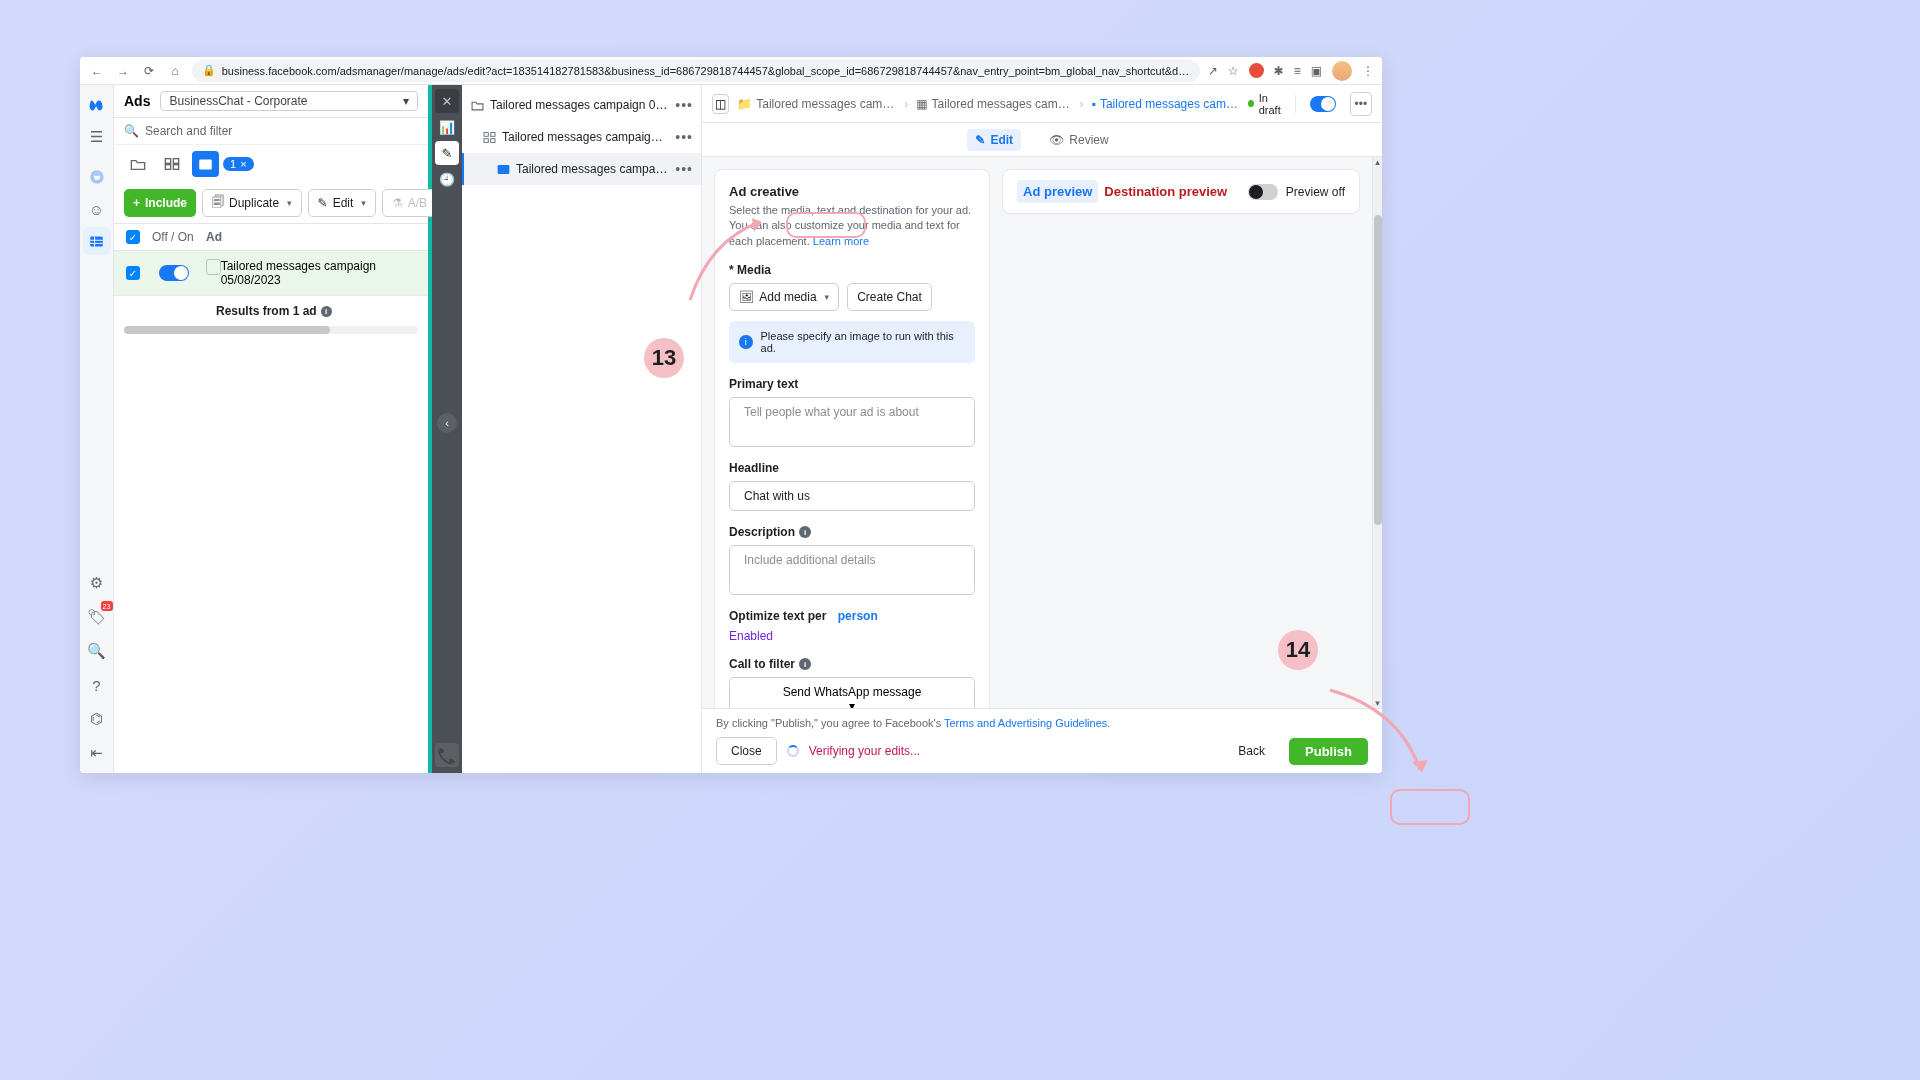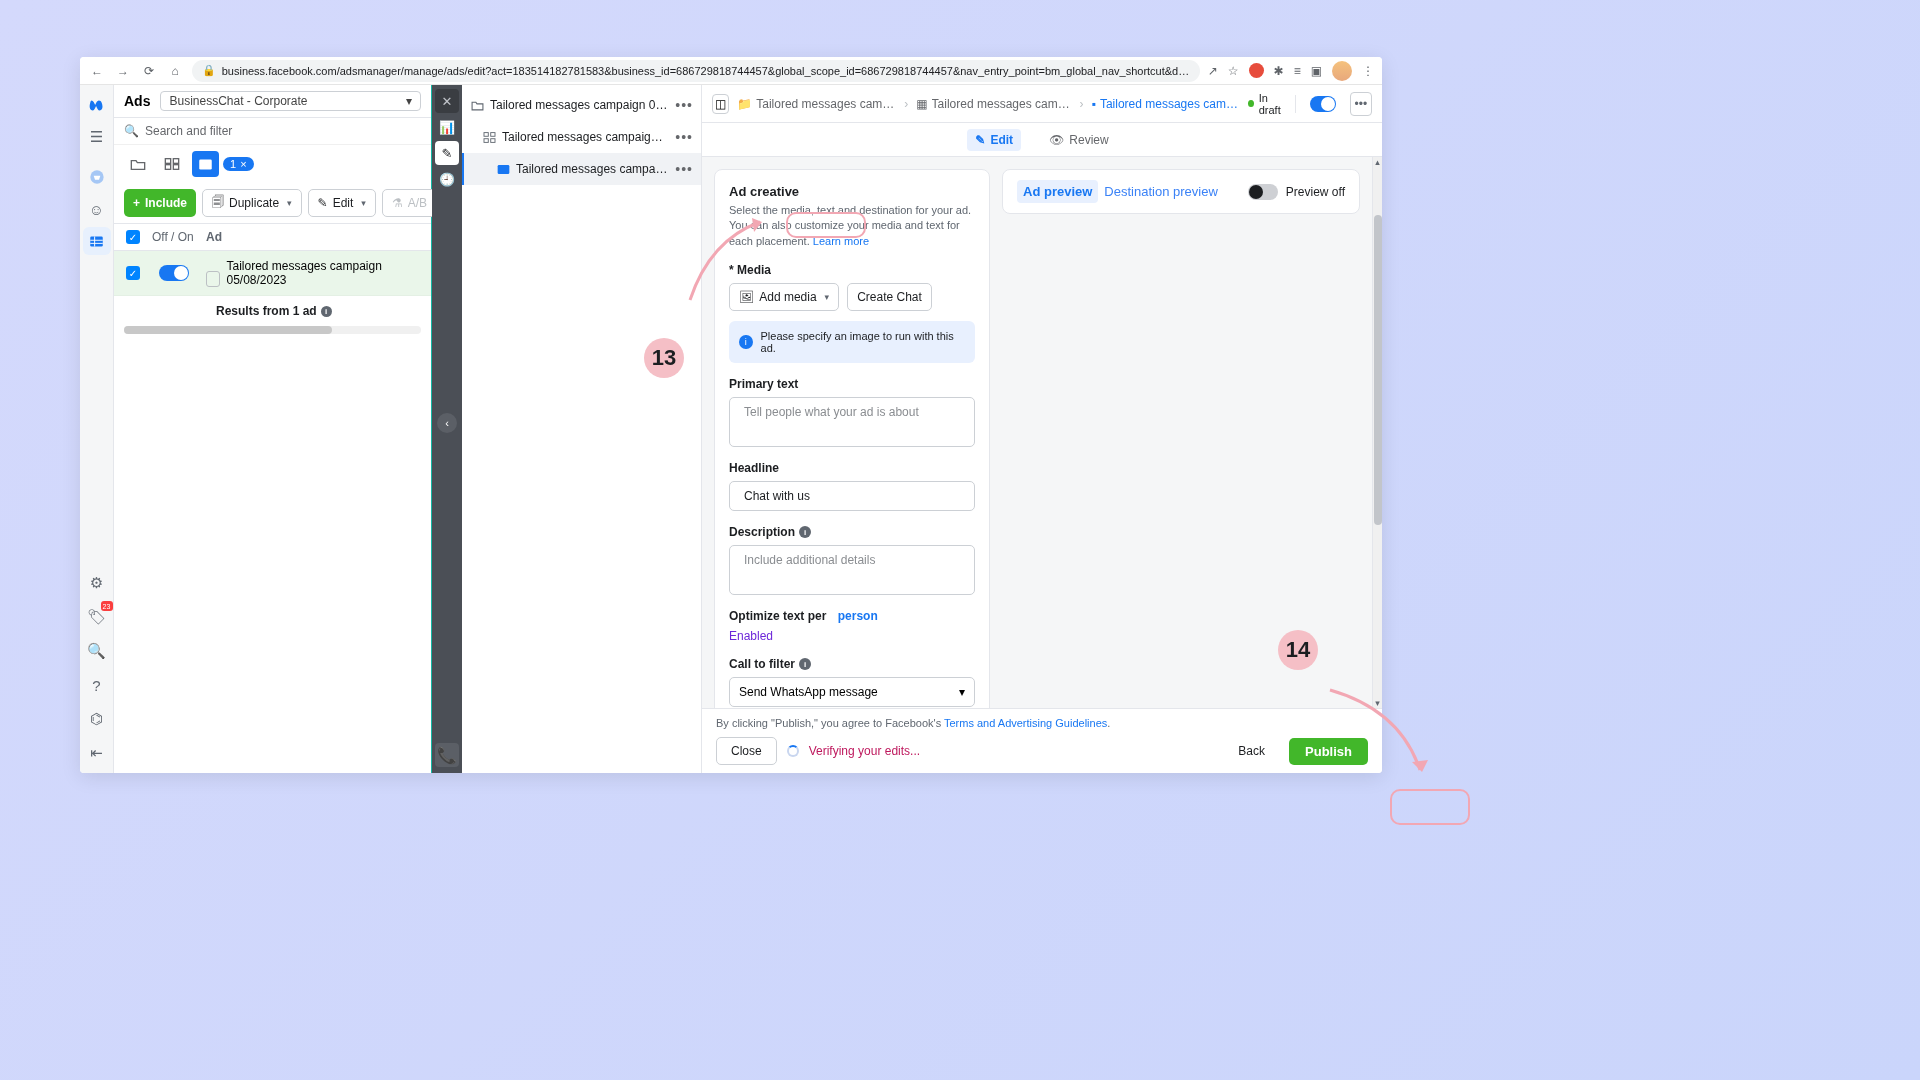--- a/index.html
+++ b/index.html
@@ -17,21 +17,21 @@
 
 
 .left-rail { width: 34px; background: #f5f6f7; border-right: 1px solid #e4e6eb; display: flex; flex-direction: column; align-items: center; padding-top: 6px; gap: 4px; }
 .left-rail .meta-logo { width: 28px; height: 28px; display: flex; align-items: center; justify-content: center; }
 .left-rail .rail-item { width: 28px; height: 28px; display: flex; align-items: center; justify-content: center; color: #606770; border-radius: 6px; font-size: 15px; position: relative; }
 .left-rail .rail-item.active { background: #e7f0fd; color: #1877f2; }
 .left-rail .rail-bottom { margin-top: auto; margin-bottom: 6px; display: flex; flex-direction: column; gap: 6px; align-items: center; }
 .rail-badge { position: absolute; top: -2px; right: -2px; width: 12px; height: 10px; background: #fa3e3e; color: #fff; border-radius: 3px; font-size: 7px; display: flex; align-items: center; justify-content: center; }
 
 
-.ads-panel { width: 318px; background: #fff; display: flex; flex-direction: column; border-right: 1px solid #14b8a6; }
+.ads-panel { width: 318px; background: #fff; display: flex; flex-direction: column; border-right: 4px solid #14b8a6; }
 .ads-panel-head { display: flex; align-items: center; padding: 6px 10px; gap: 10px; border-bottom: 1px solid #e4e6eb; }
 .ads-panel-head .label { font-weight: 600; font-size: 14px; }
 .account-select { flex: 1; height: 20px; border: 1px solid #ccd0d5; border-radius: 4px; display: flex; align-items: center; justify-content: space-between; padding: 0 8px; font-size: 12px; color: #444; }
 .search-row { padding: 6px 10px; display: flex; align-items: center; gap: 8px; border-bottom: 1px solid #f0f0f0; }
 .search-row .search-box { flex: 1; display: flex; align-items: center; gap: 6px; color: #65676b; font-size: 12px; }
 
 .tabs-row { padding: 6px 10px; display: flex; align-items: center; gap: 6px; }
 .tab-btn { height: 26px; padding: 0 6px; border-radius: 4px; display: flex; align-items: center; justify-content: center; color: #65676b; }
 .tab-btn.active { background: #1877f2; color: #fff; }
 .tab-pill { display: flex; align-items: center; gap: 4px; background: #1877f2; color: #fff; border-radius: 12px; padding: 1px 7px; font-size: 11px; margin-left: -2px; }
@@ -41,21 +41,21 @@
 .btn.green { background: #42b72a; color: #fff; border: none; font-weight: 600; }
 .btn.ghost { border: 1px solid #ccd0d5; }
 .btn.caret::after { content: "▾"; font-size: 9px; margin-left: 3px; color: #606770; }
 
 .table-head { display: flex; align-items: center; padding: 6px 10px; border-top: 1px solid #e4e6eb; border-bottom: 1px solid #e4e6eb; font-size: 12px; color: #606770; gap: 10px; }
 .th-check { width: 18px; display: flex; justify-content: center; }
 .th-toggle { width: 44px; }
 .th-ad { flex: 1; font-weight: 600; }
 
 .table-row { display: flex; align-items: center; padding: 8px 10px; gap: 10px; font-size: 12px; background: #eaf6ea; border-bottom: 1px solid #e4f0e4; }
-.table-row .cell-ad { flex: 1; display: flex; align-items: flex-end; gap: 6px; color: #050505; }
+.table-row .cell-ad { flex: 1; display: flex; align-items: flex-start; color: #050505; }
 .table-row .row-check { width: 18px; display: flex; justify-content: center; }
 .toggle { width: 30px; height: 16px; border-radius: 8px; background: #1877f2; position: relative; }
 .toggle::after { content: ""; position: absolute; right: 1px; top: 1px; width: 14px; height: 14px; border-radius: 50%; background: #fff; }
 .results-row { padding: 8px 16px 8px 102px; font-size: 12px; color: #1c1e21; font-weight: 600; display: flex; align-items: center; gap: 4px; }
 .scroll-track { height: 8px; background: #f0f0f0; margin: 0 10px; border-radius: 4px; }
 .scroll-thumb { height: 8px; width: 70%; background: #c8c8c8; border-radius: 4px; }
 
 
 .mini-toolbar { width: 30px; background: #4b4f56; display: flex; flex-direction: column; align-items: center; padding-top: 4px; gap: 2px; position: relative; }
 .mini-toolbar .mini-item { width: 24px; height: 24px; border-radius: 4px; display: flex; align-items: center; justify-content: center; color: #c0c3c9; font-size: 13px; }
@@ -96,26 +96,26 @@
 .card-desc { font-size: 11px; color: #606770; line-height: 1.4; }
 .link { color: #1877f2; }
 .field-label { font-size: 12px; font-weight: 600; color: #1c1e21; margin-top: 14px; margin-bottom: 6px; display: flex; align-items: center; gap: 4px; }
 .field-label .info-ico { width: 12px; height: 12px; border-radius: 50%; background: #606770; color: #fff; font-size: 8px; display: inline-flex; align-items: center; justify-content: center; }
 .btn-group { display: flex; gap: 8px; }
 .input-like { border: 1px solid #ccd0d5; border-radius: 5px; padding: 7px 14px; font-size: 12px; color: #1c1e21; background: #fff; }
 .input-like.placeholder { color: #8a8d91; }
 .input-like.tall { height: 50px; }
 .info-banner { background: #e8f0fe; border-radius: 6px; padding: 9px 10px; font-size: 11px; color: #1c1e21; margin-top: 10px; display: flex; gap: 8px; align-items: center; }
 .info-banner .info-i { width: 14px; height: 14px; border-radius: 50%; background: #1877f2; color: #fff; font-size: 9px; display: flex; align-items: center; justify-content: center; }
-.select-like { border: 1px solid #ccd0d5; border-radius: 5px; padding: 7px 9px; font-size: 12px; display: flex; justify-content: space-between; align-items: center; }
+.select-like { border: 1px solid #ccd0d5; border-radius: 5px; padding: 7px 9px; font-size: 12px; display: flex; justify-content: space-between; align-items: center; flex-direction: column; }
 .enabled-text { font-size: 12px; color: #6d28d9; margin-top: 2px; }
 
 .preview-col { flex: 1; padding: 12px; display: flex; flex-direction: column; }
 .preview-card { background: #fff; border: 1px solid #e4e6eb; border-radius: 8px; padding: 10px 14px; display: flex; align-items: center; gap: 0; }
-.preview-tab { font-size: 13px; color: #3b82f6; padding: 4px 6px; border-radius: 4px; }
+.preview-tab { font-size: 13px; color: #b91c1c; padding: 4px 6px; border-radius: 4px; font-weight: bold; }
 .preview-tab.active { color: #1877f2; font-weight: 600; background: #e8f0fe; }
 .preview-toggle-off { margin-left: auto; display: flex; align-items: center; gap: 8px; font-size: 12px; color: #1c1e21; }
 .switch-off { width: 30px; height: 16px; border-radius: 8px; background: #ced0d4; position: relative; }
 .switch-off::after { content: ""; position: absolute; left: 1px; top: 1px; width: 14px; height: 14px; border-radius: 50%; background: #1c1e21; }
 .right-scroll { width: 10px; background: #f0f0f0; border-left: 1px solid #e4e6eb; display: flex; flex-direction: column; }
 .right-scroll .sthumb { width: 8px; height: 310px; background: #c2c5ca; border-radius: 4px; margin: 48px auto 0; }
 .right-scroll .sarrow { font-size: 9px; color: #606770; text-align: center; }
 
 .editor-footer { background: #fff; border-top: 1px solid #e4e6eb; padding: 8px 14px; }
 .footer-text { font-size: 11px; color: #606770; margin-bottom: 8px; }

